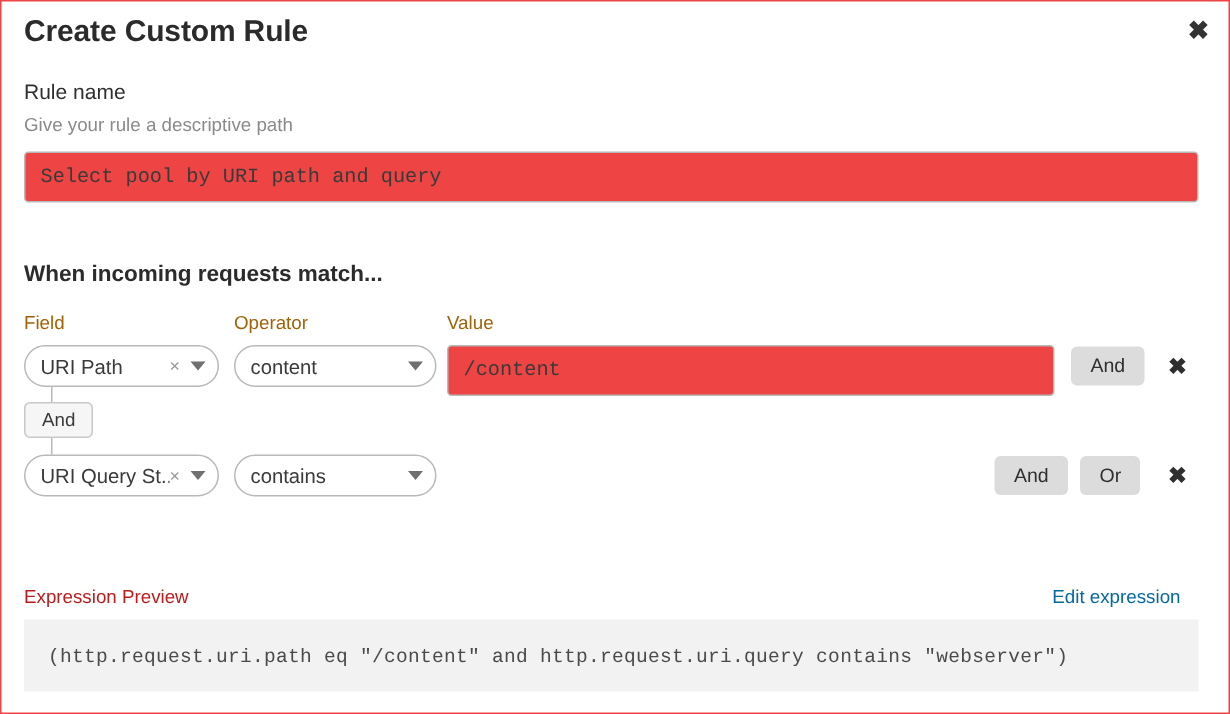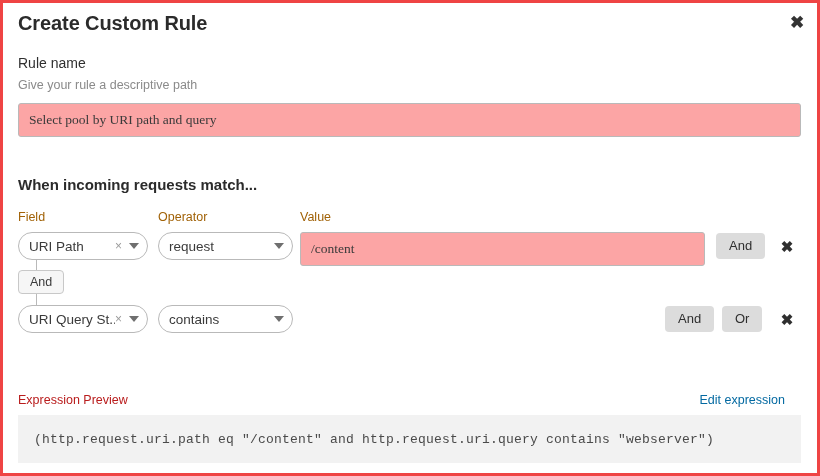--- a/index.html
+++ b/index.html
@@ -7,21 +7,21 @@
     margin: 0; padding: 0;
     width: 820px; height: 476px;
     background: #ffffff;
     font-family: "Liberation Sans", sans-serif;
     -webkit-font-smoothing: antialiased;
   }
   .modal {
     position: relative;
     width: 820px; height: 476px;
     background: #ffffff;
-    border: 3px solid #ef4444;
+    border: 1px solid #ef4444;
     overflow: hidden;
   }
   .close-btn {
     position: absolute;
     top: 7px; right: 8px;
     width: 24px; height: 24px;
     display: flex; align-items: center; justify-content: center;
     color: #333333;
     font-size: 17px; font-weight: bold;
     line-height: 1;
@@ -41,24 +41,24 @@
     color: #2f2f2f;
   }
   .label-help {
     font-size: 12.5px;
     color: #8a8a8a;
   }
   #rule-name-label { position: absolute; left: 15px; top: 52px; }
   #rule-name-help  { position: absolute; left: 15px; top: 75px; }
 
   .text-input {
-    font-family: Liberation Serif, serif;
+    font-family: Liberation Mono, monospace;
     font-size: 13.5px;
     color: #3a3a3a;
-    background: #fca5a5;
+    background: #ef4444;
     border: 1px solid #b9b9b9;
     border-radius: 3px;
     padding: 16px 10px;
     outline: none;
   }
   #rule-name-input {
     position: absolute;
     left: 15px; top: 100px;
     width: 783px; height: 28px;
   }
@@ -230,21 +230,21 @@
   <div class="col-label col-operator">Operator</div>
   <div class="col-label col-value">Value</div>
 
   <div class="row row-1">
     <div class="select sel-field">
       <span class="sel-text">URI Path</span>
       <span class="clear-x">×</span>
       <span class="chev"></span>
     </div>
     <div class="select sel-operator">
-      <span class="sel-text">request</span>
+      <span class="sel-text">content</span>
       <span class="chev"></span>
     </div>
     <input class="text-input val-input val-1" type="text" value="/content" style="">
     <button class="chip chip-and-1">And</button>
     <button class="del-x">✖</button>
   </div>
 
   <div class="connector-line conn-top"></div>
   <div class="connector-chip">And</div>
   <div class="connector-line conn-bot"></div>

